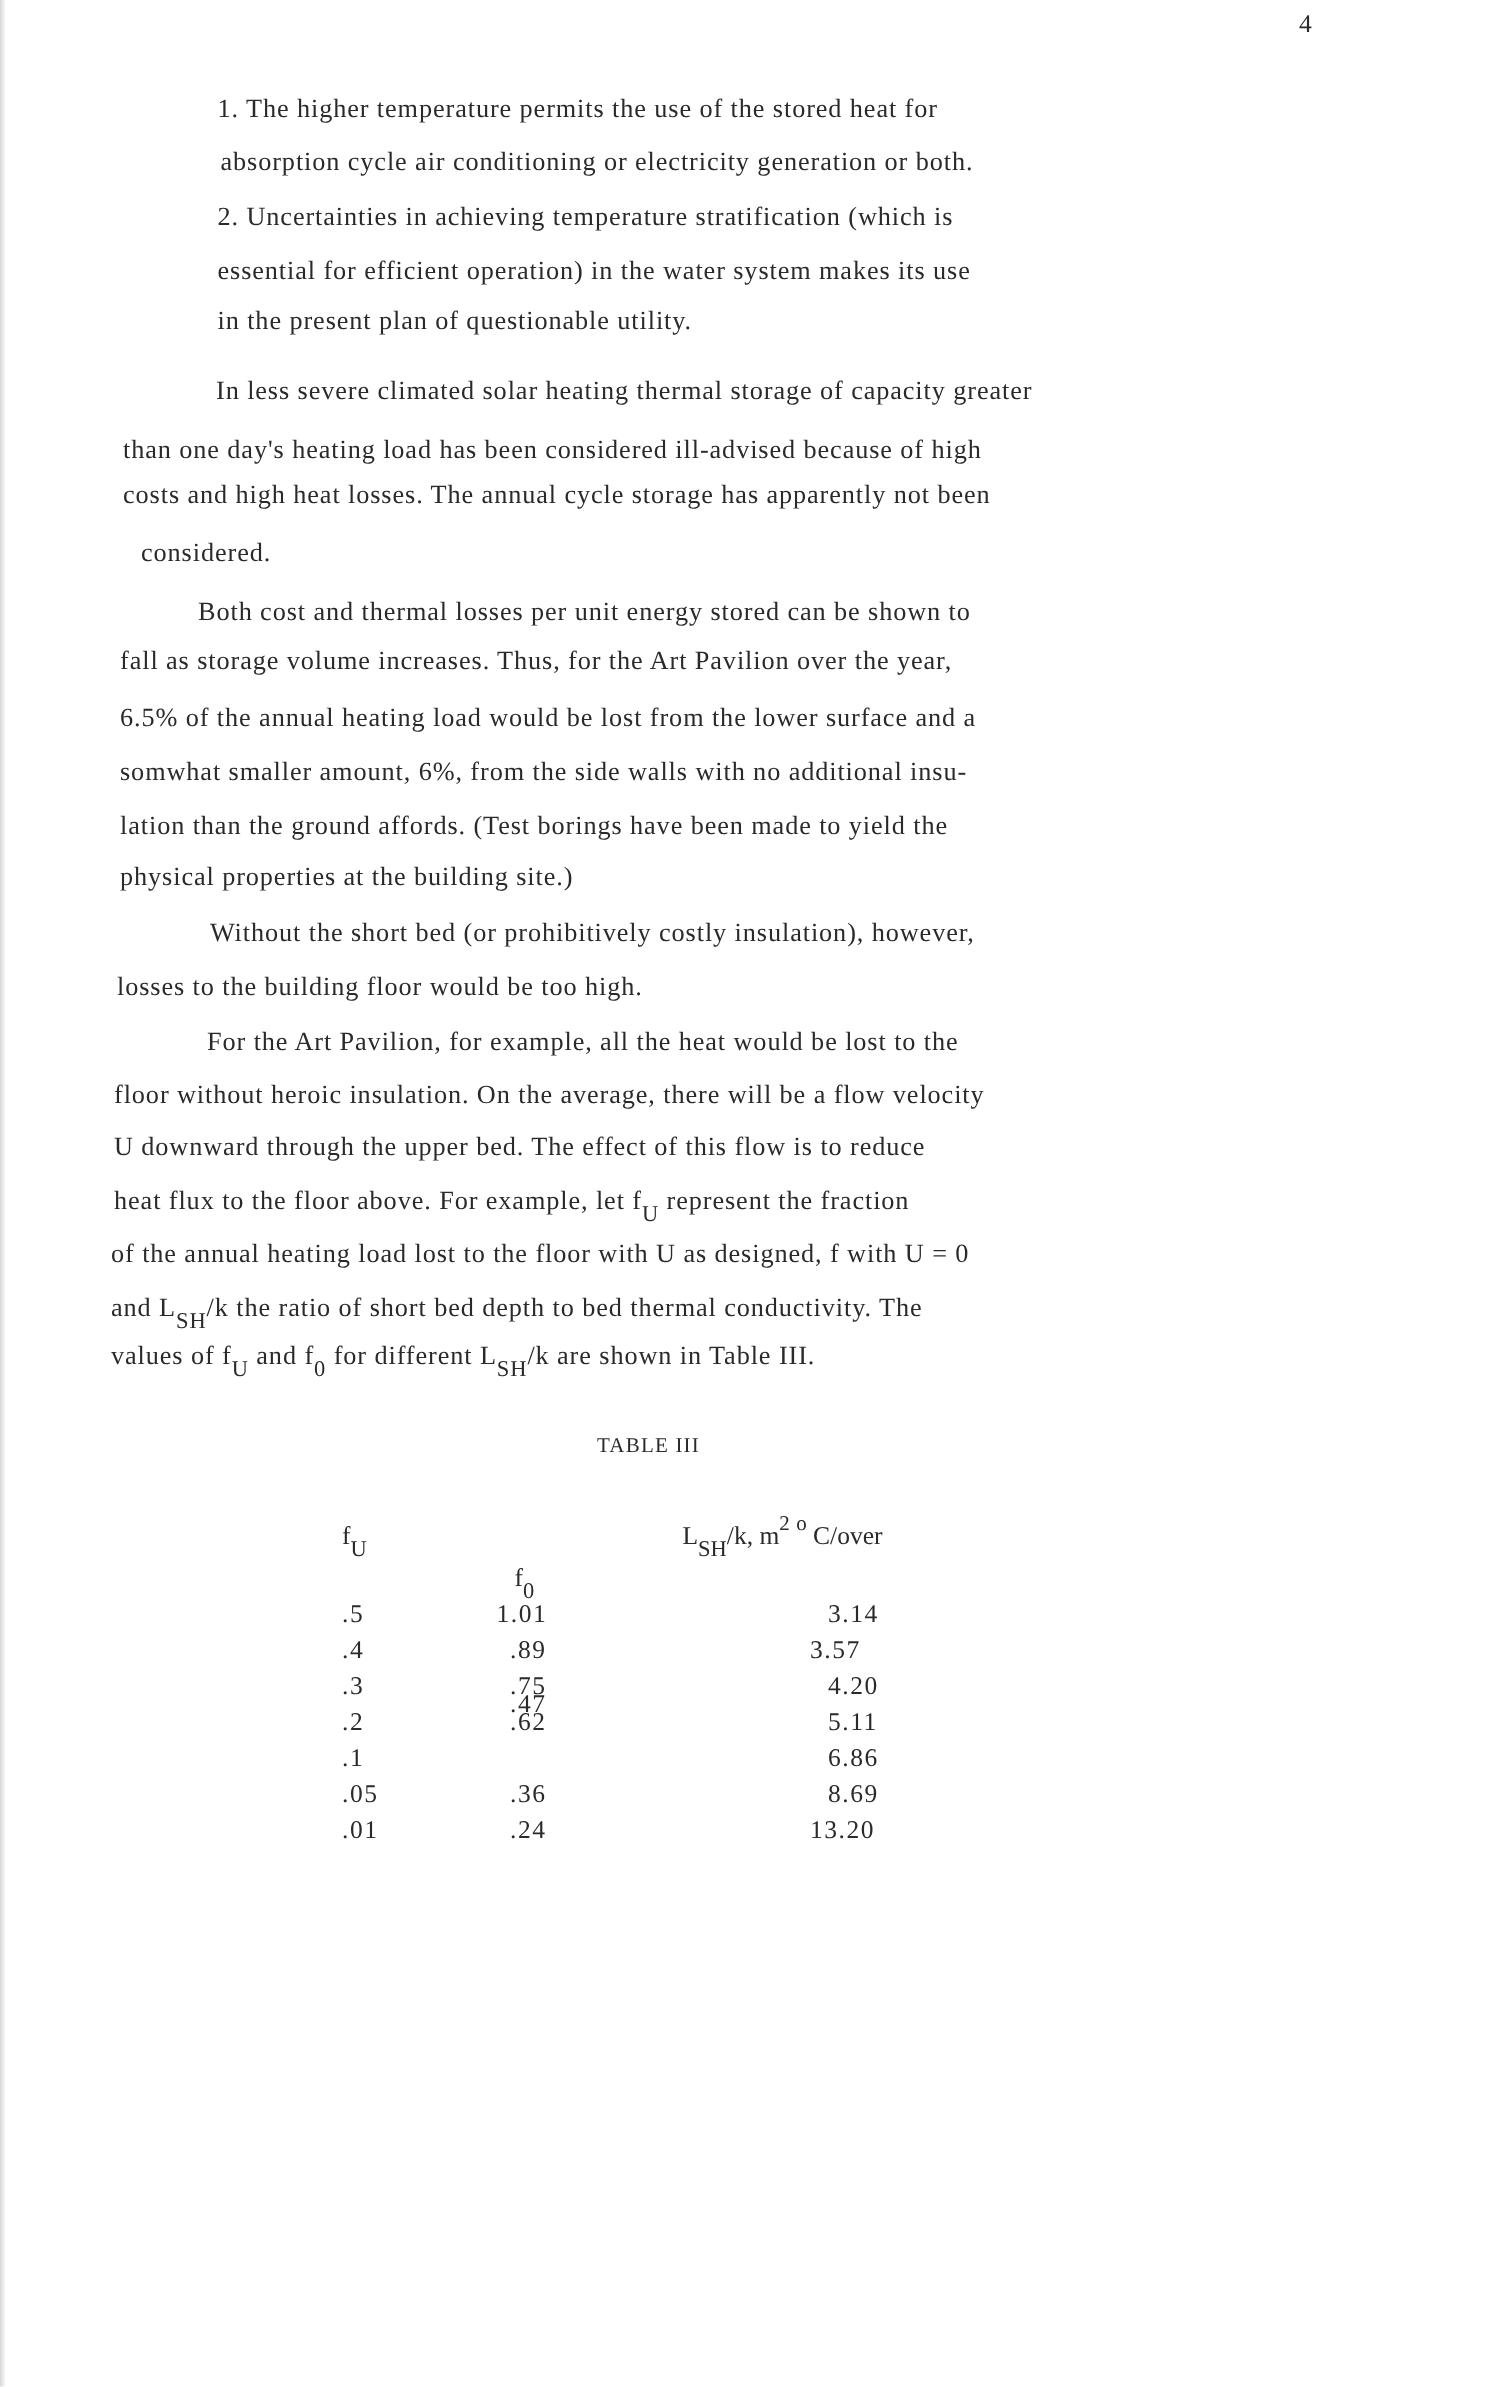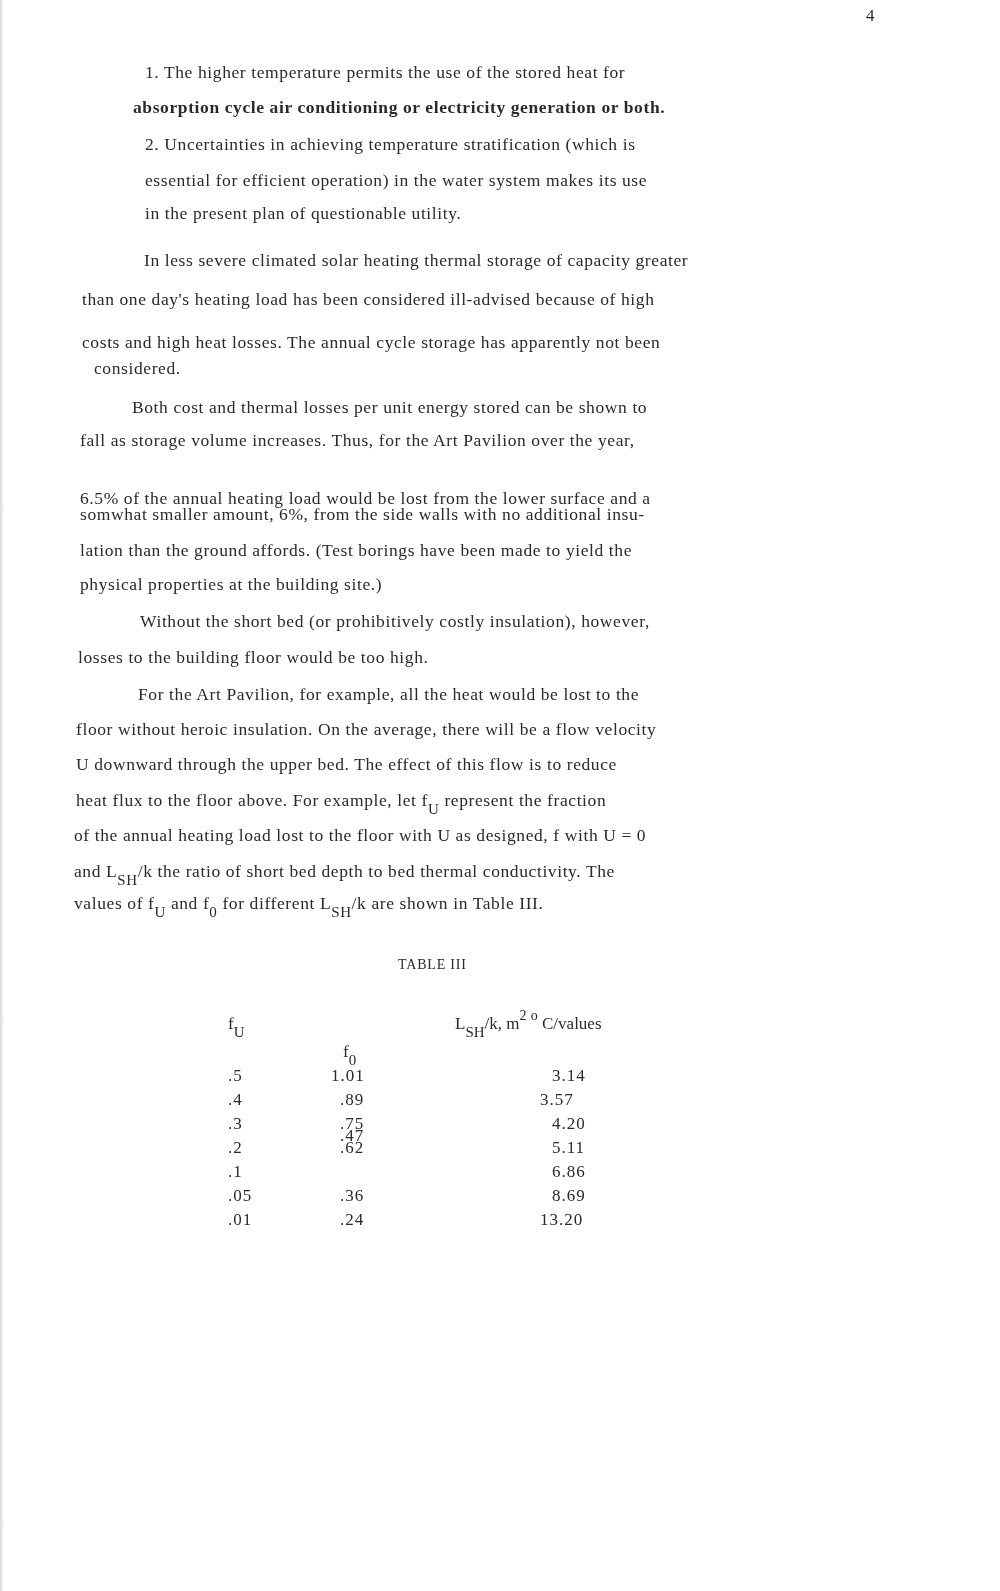--- a/index.html
+++ b/index.html
@@ -16,31 +16,31 @@
   .sup { font-size: 14px; position: relative; top: -9px; }
 </style>
 </head>
 <body>
 
 <div class="page-edge"></div>
 <div class="page-num">4</div>
 
 <div id="lines">
     <div class="line" style="left: 145px; top: 62px;">1.  The higher temperature permits the use of the stored heat for</div>
-    <div class="line" style="left: 133px; top: 97px; font-weight: bold;">absorption cycle air conditioning or electricity generation or both.</div>
+    <div class="line" style="left: 147px; top: 97px;">absorption cycle air conditioning or electricity generation or both.</div>
     <div class="line" style="left: 145px; top: 134px;">2.  Uncertainties in achieving temperature stratification (which is</div>
     <div class="line" style="left: 145px; top: 170px;">essential for efficient operation) in the water system makes its use</div>
     <div class="line" style="left: 145px; top: 203px;">in the present plan of questionable utility.</div>
     <div class="line" style="left: 144px; top: 250px;">In less severe climated solar heating thermal storage of capacity greater</div>
     <div class="line" style="left: 82px; top: 289px;">than one day's heating load has been considered ill-advised because of high</div>
-    <div class="line" style="left: 82px; top: 332px;">costs and high heat losses.  The annual cycle storage has apparently not been</div>
+    <div class="line" style="left: 82px; top: 319px;">costs and high heat losses.  The annual cycle storage has apparently not been</div>
     <div class="line" style="left: 94px; top: 358px;">considered.</div>
     <div class="line" style="left: 132px; top: 397px; text-align: center;">Both cost and thermal losses per unit energy stored can be shown to</div>
     <div class="line" style="left: 80px; top: 430px;">fall as storage volume increases.  Thus, for the Art Pavilion over the year,</div>
-    <div class="line" style="left: 80px; top: 468px; margin-top: 20px;">6.5% of the annual heating load would be lost from the lower surface and a</div>
+    <div class="line" style="left: 80px; top: 468px;">6.5% of the annual heating load would be lost from the lower surface and a</div>
     <div class="line" style="left: 80px; top: 504px;">somwhat smaller amount, 6%, from the side walls with no additional insu-</div>
     <div class="line" style="left: 80px; top: 540px;">lation than the ground affords.  (Test borings have been made to yield the</div>
     <div class="line" style="left: 80px; top: 574px;">physical properties at the building site.)</div>
     <div class="line" style="left: 140px; top: 611px;">Without the short bed (or prohibitively costly insulation), however,</div>
     <div class="line" style="left: 78px; top: 647px;">losses to the building floor would be too high.</div>
     <div class="line" style="left: 138px; top: 684px;">For the Art Pavilion, for example, all the heat would be lost to the</div>
     <div class="line" style="left: 76px; top: 719px;">floor without heroic insulation.  On the average, there will be a flow velocity</div>
     <div class="line" style="left: 76px; top: 754px;">U downward through the upper bed.  The effect of this flow is to reduce</div>
   </div>
 
@@ -57,21 +57,21 @@
 
 <div class="table-title">TABLE III</div>
 
 <div class="th" style="left:228px;">
   <span>f</span><span class="sub">U</span>
 </div>
 <div class="th" style="left:343px;margin-top:28px;">
   <span>f</span><span class="sub">0</span>
 </div>
 <div class="th" style="left:455px;">
-  <span>L</span><span class="sub">SH</span><span>/k, m</span><span class="sup">2</span>&nbsp;<span class="sup">o</span><span> C/values</span>
+  <span>L</span><span class="sub">SH</span><span>/k, m</span><span class="sup">2</span>&nbsp;<span class="sup">o</span><span> C/over</span>
 </div>
 
 <div id="table-rows">
     <div class="cell" style="left: 228px; top: 1066px;">.5</div>
     <div class="cell" style="left: 331px; top: 1066px;">1.01</div>
     <div class="cell" style="left: 552px; top: 1066px;">3.14</div>
     <div class="cell" style="left: 228px; top: 1090px;">.4</div>
     <div class="cell" style="left: 340px; top: 1090px;">.89</div>
     <div class="cell" style="left: 540px; top: 1090px;">3.57</div>
     <div class="cell" style="left: 228px; top: 1114px;">.3</div>

